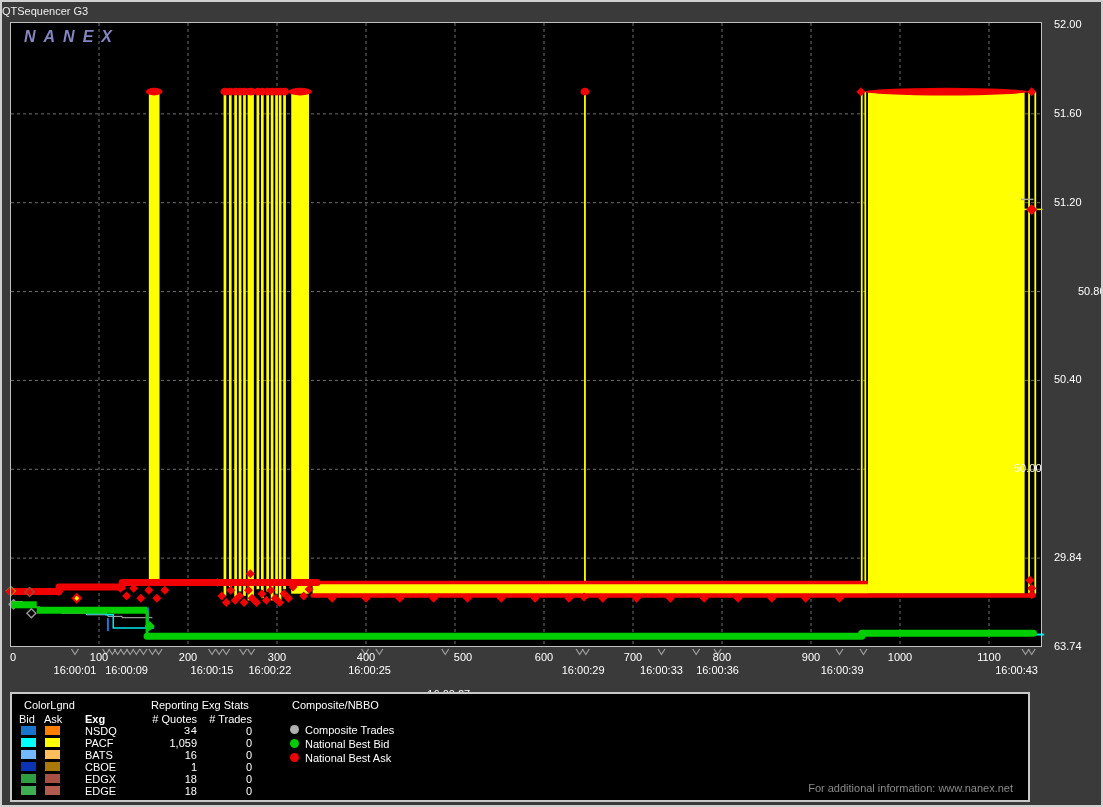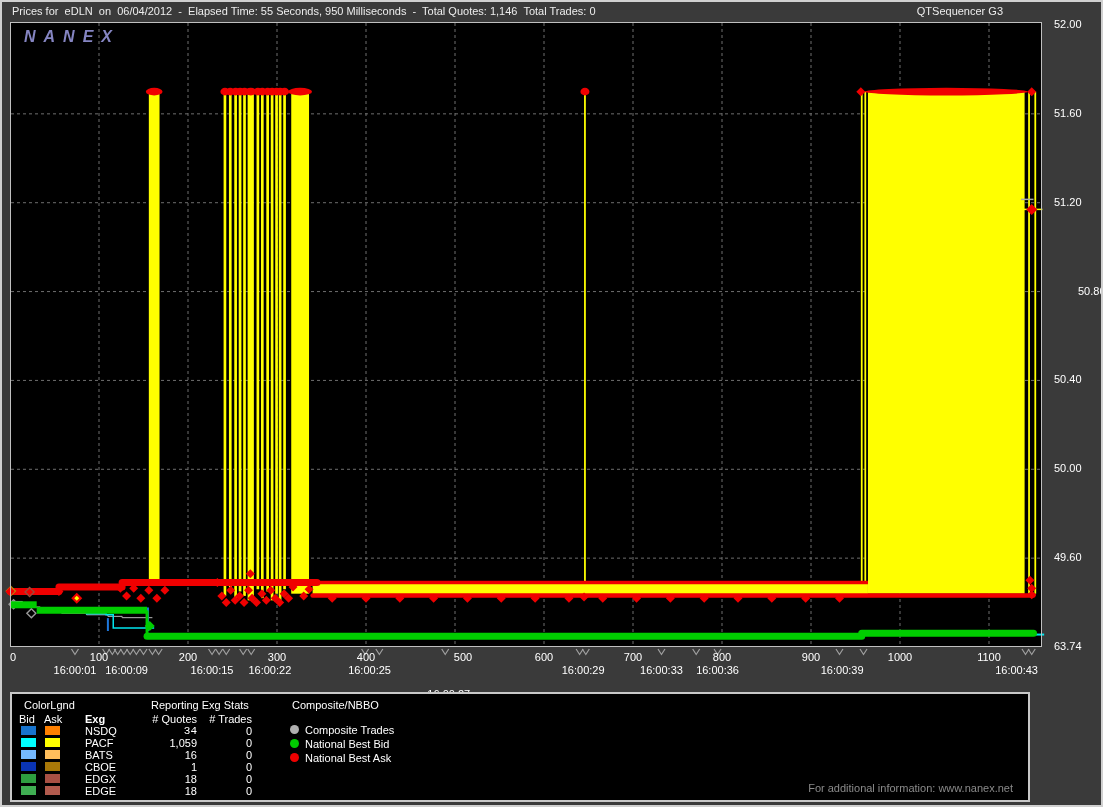--- a/index.html
+++ b/index.html
@@ -34,21 +34,20 @@
   .sw{position:absolute;width:15px;height:9px;display:block;}
   .circ{position:absolute;width:9px;height:9px;border-radius:50%;display:block;}
   .lfoot{position:absolute;right:15px;bottom:6px;color:#8A8A8A;font-size:11px;}
   .ralign{text-align:right;}
 </style>
 </head>
 <body>
 
 <div class="window">
   <div class="titlebar">
-    <span class="tl">Prices for  eDLN  on  06/04/2012  -  Elapsed Time: 55 Seconds, 950 Milliseconds  -  Total Quotes: 1,146  Total Trades: 0</span>
     <span class="tr">QTSequencer G3</span>
   </div>
 
   <div class="plot">
     <svg id="chart-svg" width="1032" height="640">
         <rect x="0" y="0" width="1032" height="625" fill="#000"></rect>
         <line x1="89" y1="1" x2="89" y2="624" stroke="#6E6E6E" stroke-dasharray="3 3"></line>
         <line x1="178" y1="1" x2="178" y2="624" stroke="#6E6E6E" stroke-dasharray="3 3"></line>
         <line x1="267" y1="1" x2="267" y2="624" stroke="#6E6E6E" stroke-dasharray="3 3"></line>
         <line x1="356" y1="1" x2="356" y2="624" stroke="#6E6E6E" stroke-dasharray="3 3"></line>
@@ -212,22 +211,22 @@
       </svg>
     <div class="logo">NANEX</div>
   </div>
 
   <div id="yaxis">
       <span class="ylab" style="left: 1052px; top: 16px;">52.00</span>
       <span class="ylab" style="left: 1052px; top: 104.857px;">51.60</span>
       <span class="ylab" style="left: 1052px; top: 193.714px;">51.20</span>
       <span class="ylab" style="left: 1076px; top: 282.572px;">50.80</span>
       <span class="ylab" style="left: 1052px; top: 371.429px;">50.40</span>
-      <span class="ylab" style="left: 1052px; top: 460.286px;">50.00</span>
-      <span class="ylab" style="left: 1052px; top: 549.143px;">49.60</span>
+      <span class="ylab" style="left: 1012px; top: 460.286px;">50.00</span>
+      <span class="ylab" style="left: 1052px; top: 549.143px;">29.84</span>
       <span class="ylab" style="left: 1052px; top: 638px;">63.74</span>
     </div>
   <div id="xnums">
       <span class="xnum" style="top: 649px; left: 8px; transform: none;">0</span>
       <span class="xnum" style="top: 649px; left: 97px;">100</span>
       <span class="xnum" style="top: 649px; left: 186px;">200</span>
       <span class="xnum" style="top: 649px; left: 275px;">300</span>
       <span class="xnum" style="top: 649px; left: 364px;">400</span>
       <span class="xnum" style="top: 649px; left: 453px; padding-left: 16px;">500</span>
       <span class="xnum" style="top: 649px; left: 542px;">600</span>

